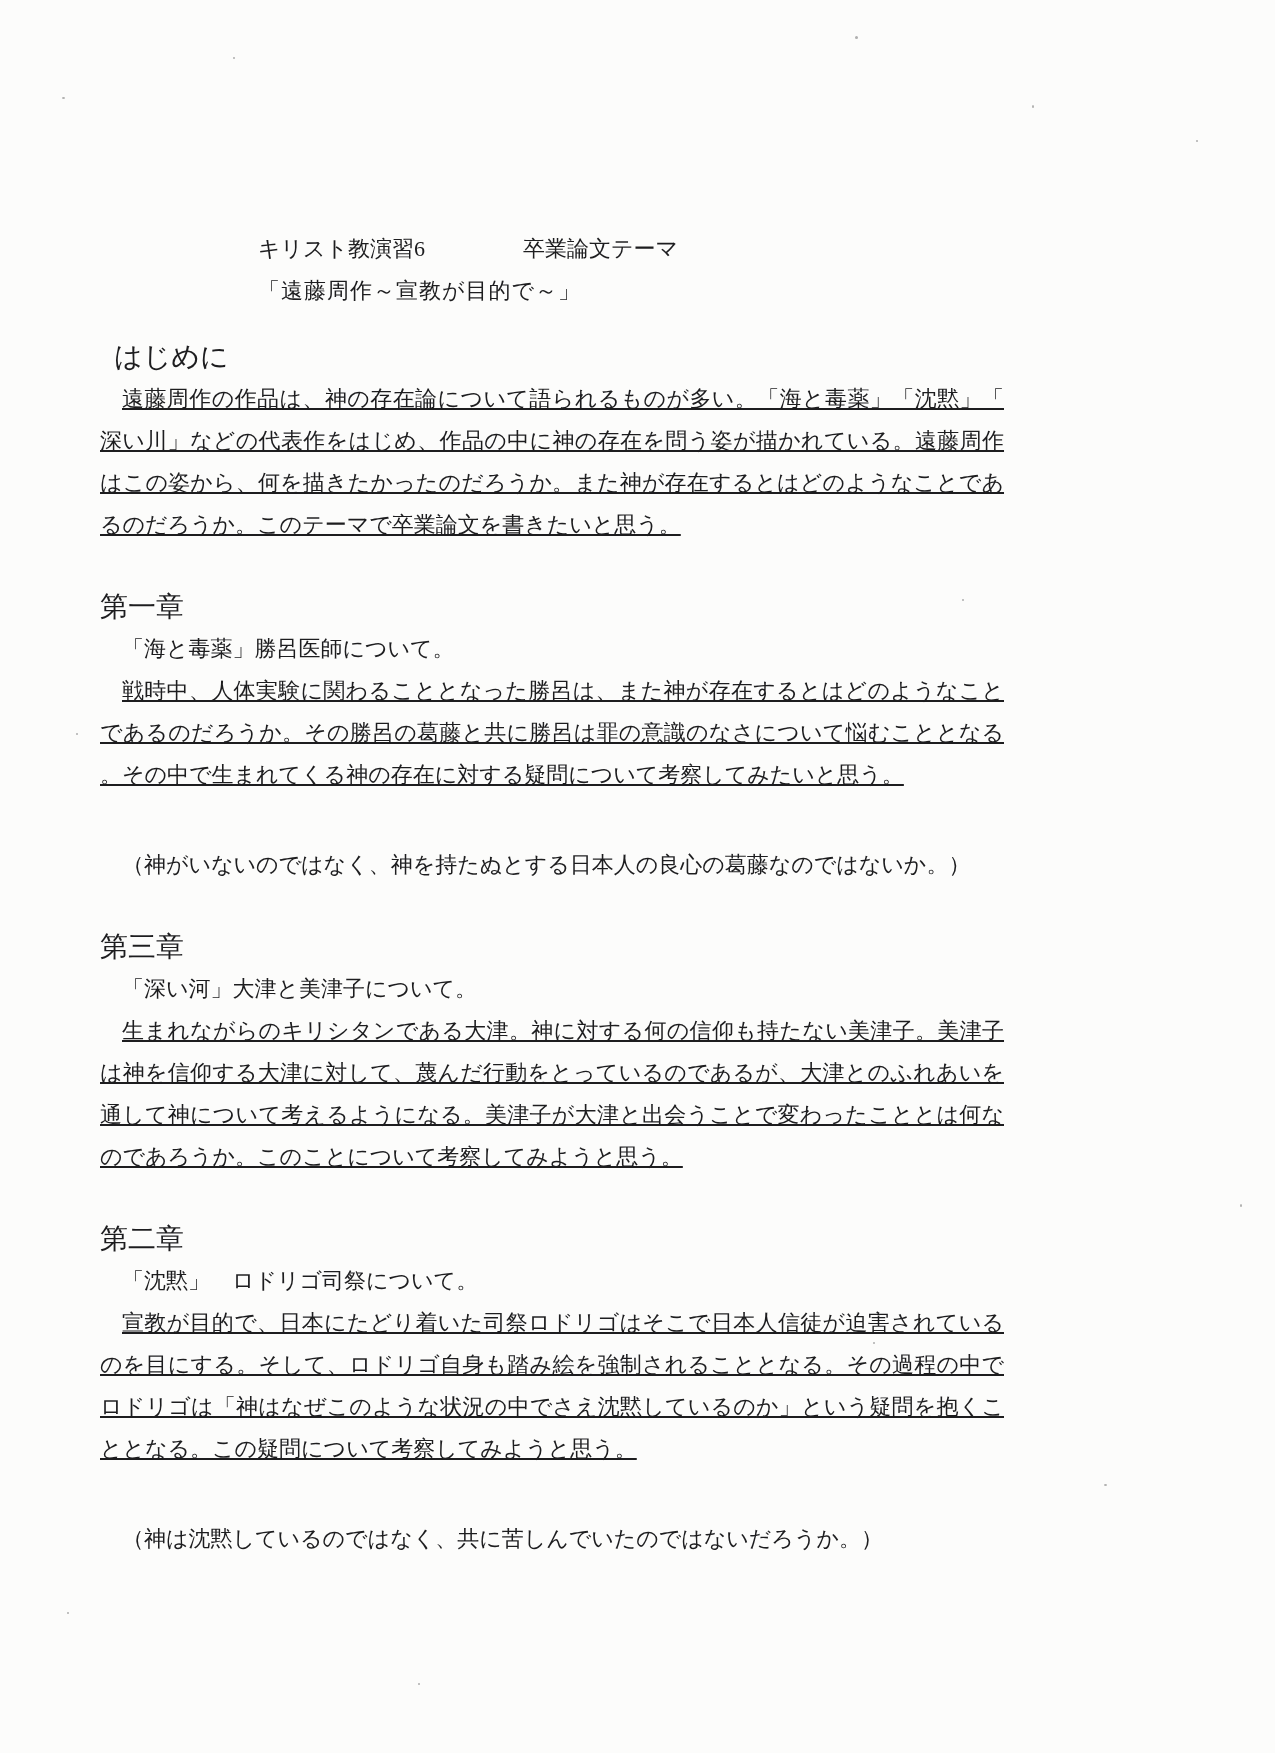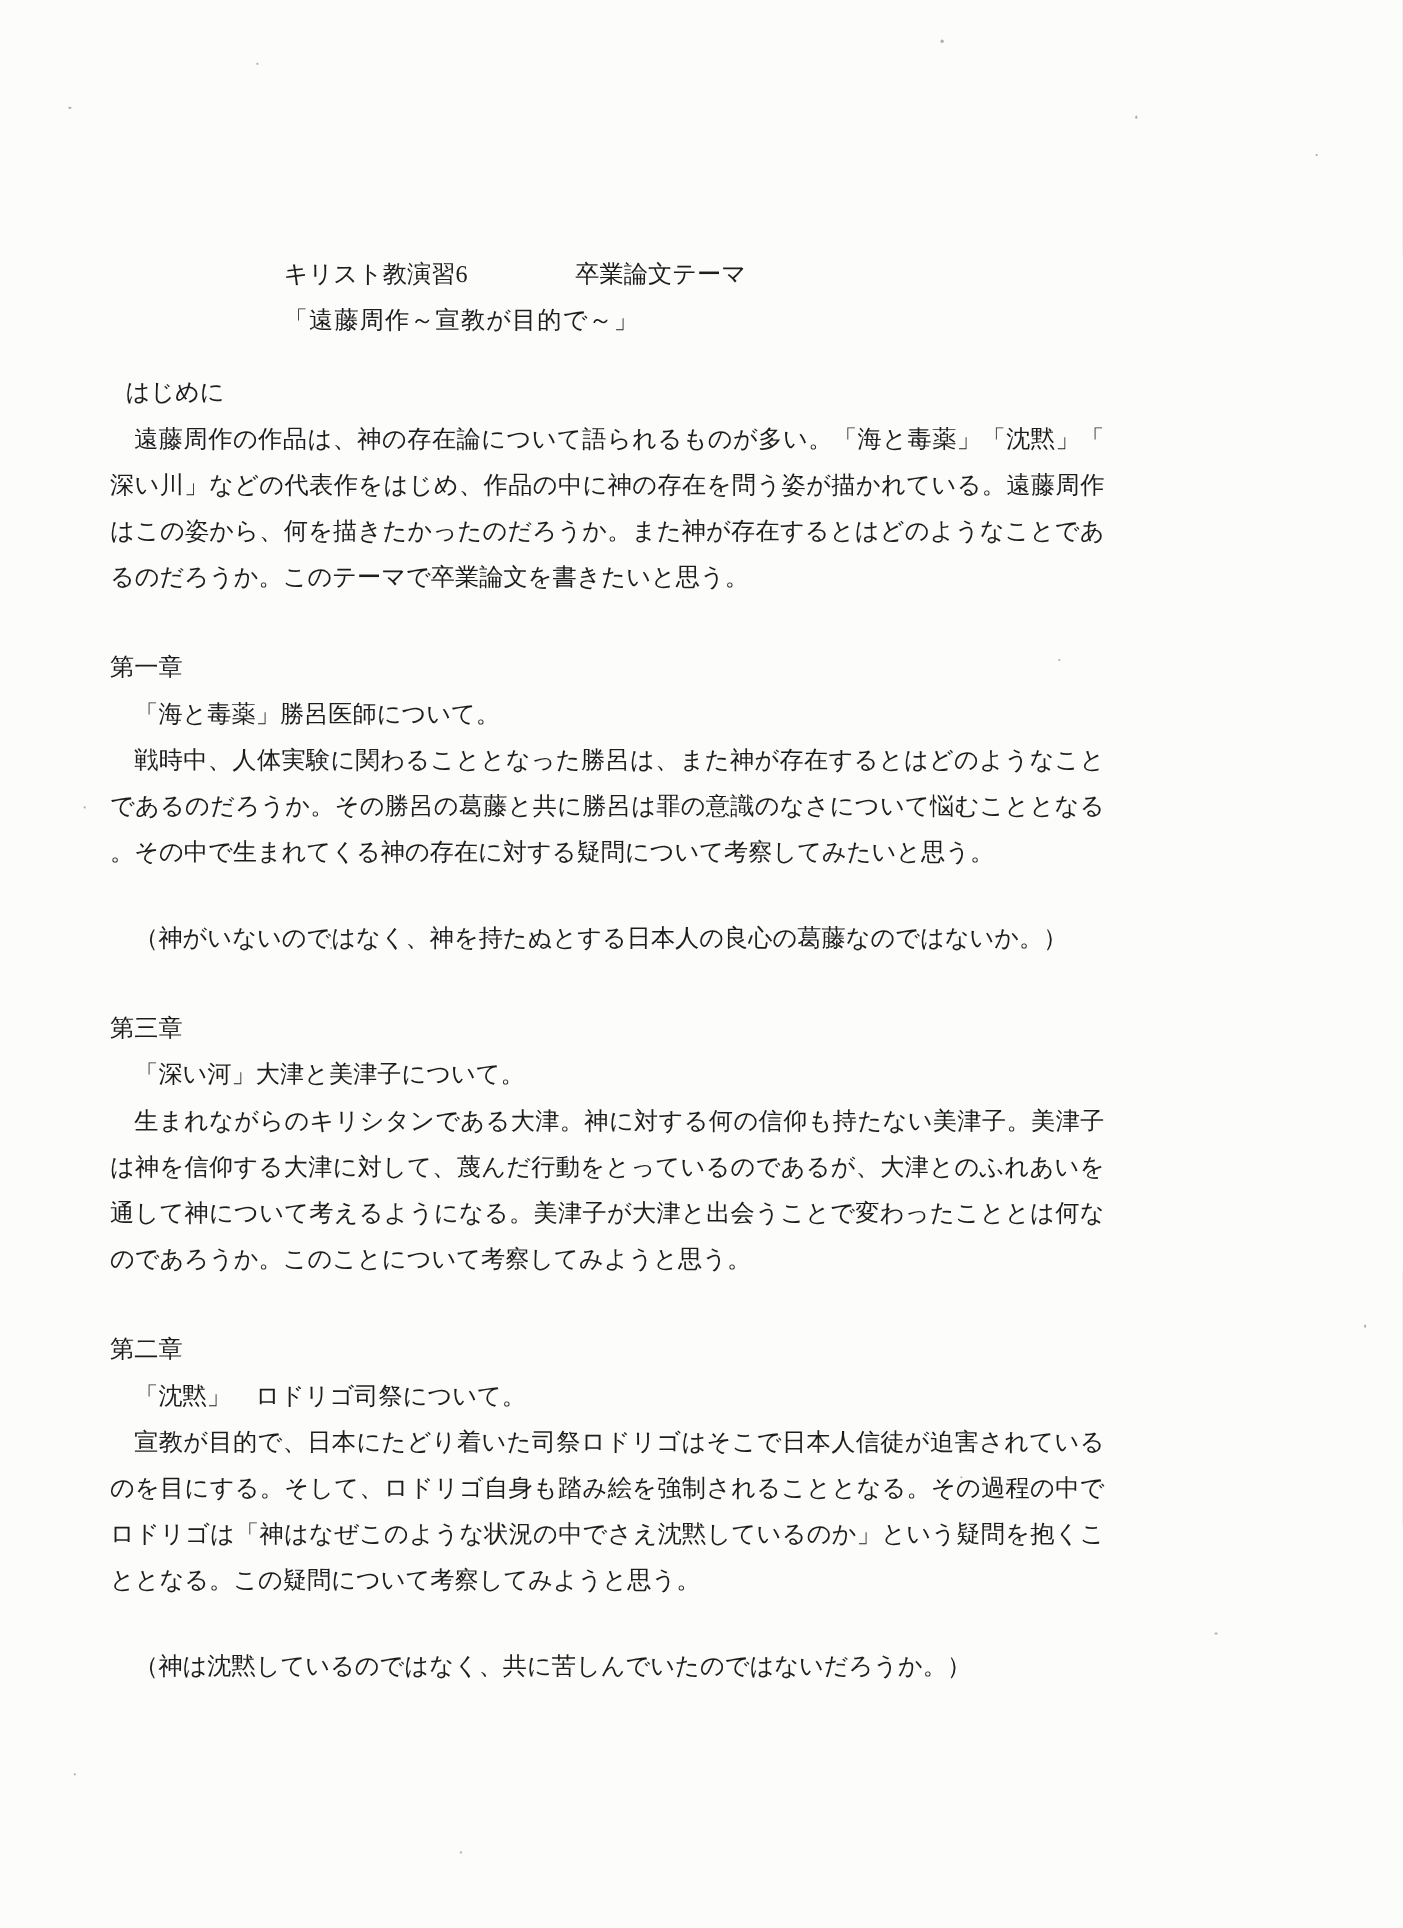--- a/index.html
+++ b/index.html
@@ -36,40 +36,41 @@
   }
   .doc-subtitle {
     letter-spacing: 1px;
   }
   .text-col {
     width: 904px;
   }
   .heading {
     margin-top: 40px;
     font-weight: normal;
-    font-size: 22px;
+    font-size: 28px;
     line-height: 42px;
     margin-bottom: 0;
   }
   .heading.intro {
     margin-top: 24px;
     padding-left: 14px;
   }
   .subhead {
     text-indent: 1em;
   }
   .body-para {
     margin: 0;
     text-align: justify;
     text-indent: 1em;
     word-break: break-all;
     line-break: anywhere;
+    text-decoration: underline;
   }
   .note {
-    margin-top: 36px;
+    margin-top: 48px;
     text-indent: 1em;
   }
   .subhead:empty, .note:empty { display: none; }
   
   .noise i {
     position: absolute;
     display: block;
     background: #6f6f6f;
     border-radius: 50%;
     opacity: .55;

